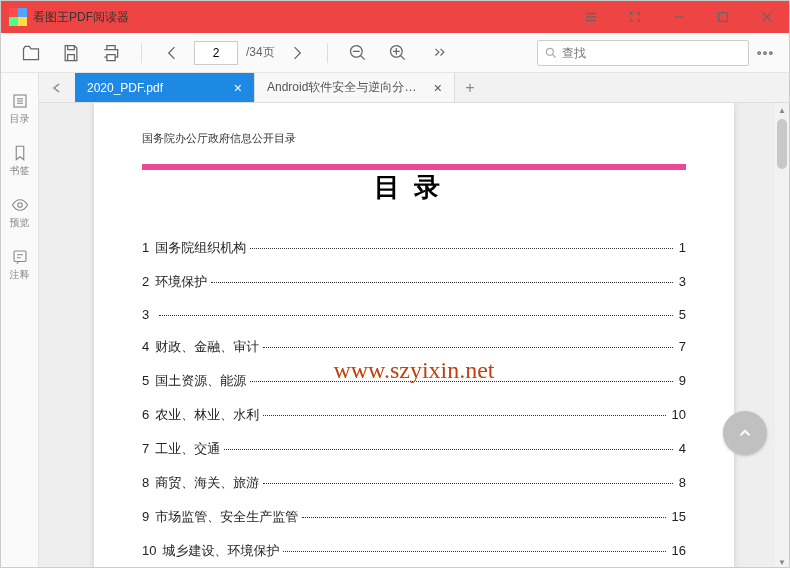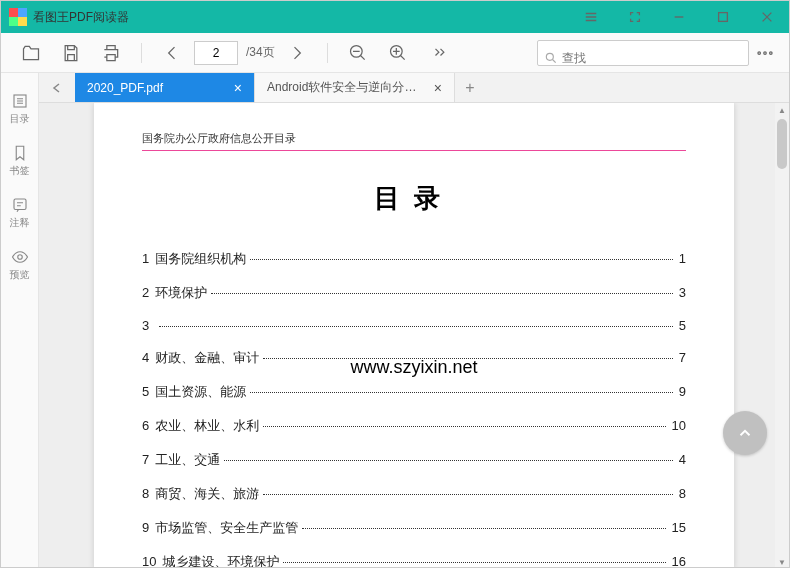--- a/index.html
+++ b/index.html
@@ -1,55 +1,55 @@
 <!DOCTYPE html>
 <html><head>
 <meta charset="utf-8">
 <style>
 *{box-sizing:border-box;margin:0;padding:0;font-family:"Microsoft YaHei","PingFang SC",sans-serif}
 body{width:790px;height:568px;background:#fff;position:relative;overflow:hidden;border:1px solid #ccc}
-.titlebar{height:32px;background:#14b8a6;display:flex;align-items:center;padding:0 8px;position:relative}
+.titlebar{height:32px;background:#ef4444;display:flex;align-items:center;padding:0 8px;position:relative}
 .app-logo{width:18px;height:18px;margin-right:6px;display:flex;flex-wrap:wrap}
 .app-logo span{width:9px;height:9px}
 .titlebar-title{font-size:12px;color:#333}
 .window-controls{position:absolute;right:0;top:0;height:32px;display:flex}
 .wc-btn{width:44px;height:32px;display:flex;align-items:center;justify-content:center;color:#666}
 .wc-btn svg{width:14px;height:14px}
 .toolbar{height:40px;background:#fafafa;display:flex;align-items:center;padding:0 12px;gap:4px;border-bottom:1px solid #e5e5e5}
 .tb-btn{width:36px;height:32px;display:flex;align-items:center;justify-content:center;color:#555}
 .tb-btn svg{width:20px;height:20px;stroke:#666;fill:none;stroke-width:1.5}
 .page-input{width:44px;height:24px;border:1px solid #ccc;text-align:center;font-size:12px;background:#fff}
 .page-total{font-size:12px;color:#666;margin-left:4px}
 .sep{width:1px;height:20px;background:#ddd;margin:0 8px}
-.search-box{margin-left:auto;width:212px;height:26px;border:1px solid #ccc;border-radius:2px;display:flex;align-items:flex-end;padding:0 6px;background:#fff}
+.search-box{margin-left:auto;width:212px;height:26px;border:1px solid #ccc;border-radius:2px;display:flex;align-items:center;padding:0 6px;background:#fff}
 .search-box svg{width:14px;height:14px;stroke:#aaa;fill:none;stroke-width:2}
 .search-input{border:none;outline:none;flex:1;margin-left:4px;font-size:12px;color:#999}
 .main{display:flex;height:496px}
 .tabbar{height:30px;background:#f2f2f2;display:flex;align-items:stretch;border-bottom:1px solid #ddd;position:relative}
 .tab-scroll{width:36px;display:flex;align-items:center;justify-content:center;color:#888}
 .tab{display:flex;align-items:center;padding:0 12px;font-size:12px;min-width:180px;max-width:200px;position:relative;border-right:1px solid #ddd}
 .tab.active{background:#1e88e5;color:#fff}
 .tab.inactive{background:#f8f8f8;color:#555}
 .tab-close{margin-left:auto;font-size:14px;padding-left:8px}
 .tab-new{width:30px;display:flex;align-items:center;justify-content:center;color:#888;font-size:16px}
 .content{flex:1;display:flex;overflow:hidden}
 .sidebar{width:38px;background:#fafafa;border-right:1px solid #e5e5e5;display:flex;flex-direction:column;align-items:center;padding-top:10px}
 .sb-item{width:38px;height:52px;display:flex;flex-direction:column;align-items:center;justify-content:center;color:#888;gap:2px}
 .sb-item svg{width:18px;height:18px;stroke:#888;fill:none;stroke-width:1.5}
 .sb-label{font-size:10px}
 .viewer{flex:1;background:#eee;position:relative;display:flex;justify-content:center;overflow:hidden}
 .page{margin-top:0;width:640px;background:#fff;box-shadow:0 0 6px rgba(0,0,0,.15);padding:28px 48px 0;position:relative;font-family:"SimSun","宋体",serif}
-.doc-header{font-size:11px;color:#333;border-bottom:1px solid #ec4899;padding-bottom:4px;margin-bottom:30px}
+.doc-header{font-size:11px;color:#333;border-bottom:6px solid #ec4899;padding-bottom:18px;}
 .doc-title{text-align:center;font-size:26px;font-weight:bold;margin-bottom:34px;letter-spacing:14px}
 .toc-item{display:flex;align-items:baseline;font-size:13px;margin-bottom:16px;color:#222}
 .toc-num{margin-right:6px}
 .toc-text{white-space:nowrap}
 .toc-dots{flex:1;border-bottom:1.5px dotted #333;margin:0 4px;transform:translateY(-3px)}
 .toc-page{margin-left:2px}
-.watermark{position:absolute;top:254px;left:50%;transform:translateX(-50%);color:#000000;font-size:18px;font-family:Liberation Sans, sans-serif;pointer-events:none}
+.watermark{position:absolute;top:254px;left:50%;transform:translateX(-50%);color:#c2410c;font-size:24px;font-family:Liberation Serif, serif;pointer-events:none}
 .scroll-top{position:absolute;right:22px;bottom:114px;width:44px;height:44px;border-radius:50%;background:#c0c0c0;display:flex;align-items:center;justify-content:center;box-shadow:0 1px 3px rgba(0,0,0,.2)}
 .scroll-top svg{width:18px;height:18px;stroke:#fff;fill:none;stroke-width:2.5}
 .vscroll{position:absolute;right:0;top:0;width:14px;height:100%;background:#f2f2f2}
 .vscroll-thumb{position:absolute;right:2px;top:16px;width:10px;height:50px;background:#c8c8c8;border-radius:5px}
 .vscroll-arrow{position:absolute;width:14px;height:14px;display:flex;align-items:center;justify-content:center;color:#888;font-size:8px}
 </style>
 </head>
 <body>
 
 <div class="titlebar">
@@ -162,31 +162,31 @@
       <span class="sb-label">目录</span>
     </div>
     <div class="sb-item">
       <svg viewBox="0 0 24 24">
           <path d="M7 3h10v18l-5-4-5 4z"></path>
         </svg>
       <span class="sb-label">书签</span>
     </div>
     <div class="sb-item">
       <svg viewBox="0 0 24 24">
+          <path d="M2 12s4-7 10-7 10 7 10 7-4 7-10 7-10-7-10-7z"></path>
+          <circle cx="12" cy="12" r="3"></circle>
+        </svg>
+      <span class="sb-label">预览</span>
+    </div>
+    <div class="sb-item">
+      <svg viewBox="0 0 24 24">
           <rect x="4" y="4" width="16" height="14" rx="2"></rect>
           <path d="M8 9h8M8 13h5M10 18l-2 3"></path>
         </svg>
       <span class="sb-label">注释</span>
-    </div>
-    <div class="sb-item">
-      <svg viewBox="0 0 24 24">
-          <path d="M2 12s4-7 10-7 10 7 10 7-4 7-10 7-10-7-10-7z"></path>
-          <circle cx="12" cy="12" r="3"></circle>
-        </svg>
-      <span class="sb-label">预览</span>
     </div>
   </div>
   <div style="flex:1;display:flex;flex-direction:column">
     <div class="tabbar">
       <div class="tab-scroll">
           <svg width="10" height="10" viewBox="0 0 10 10">
             <path d="M7 1L2 5l5 4" fill="none" stroke="#888" stroke-width="1.5"></path>
           </svg>
         </div>
       <div class="tab active">

